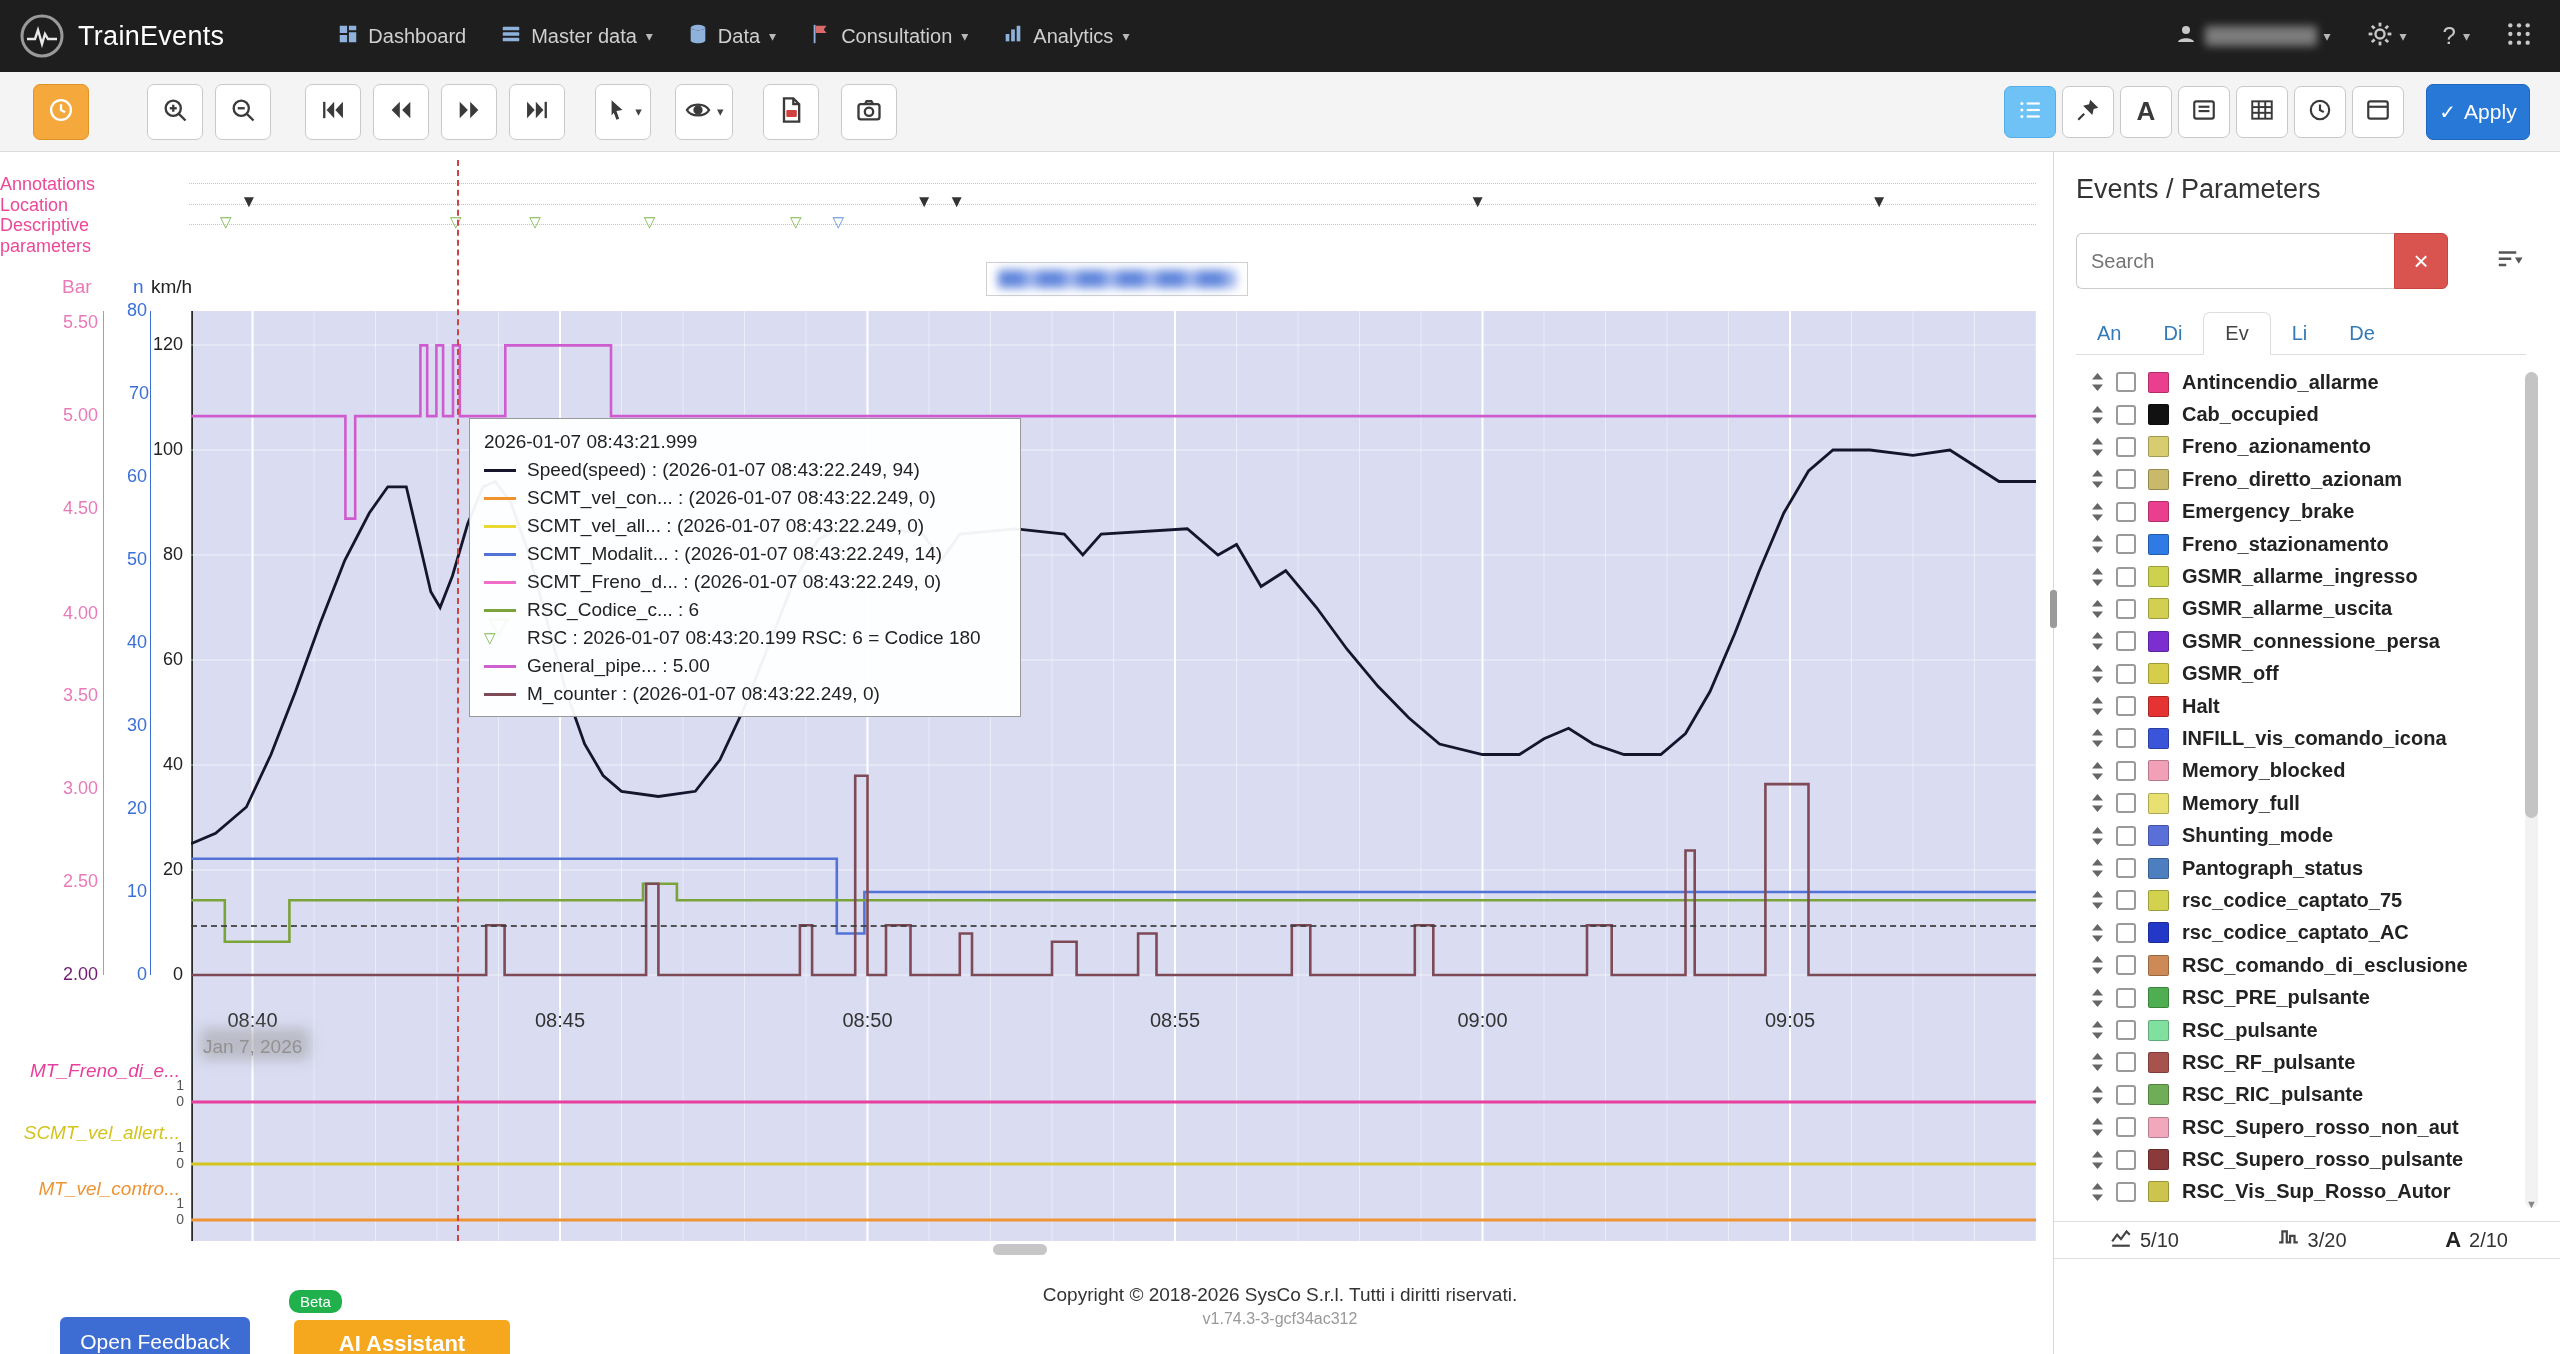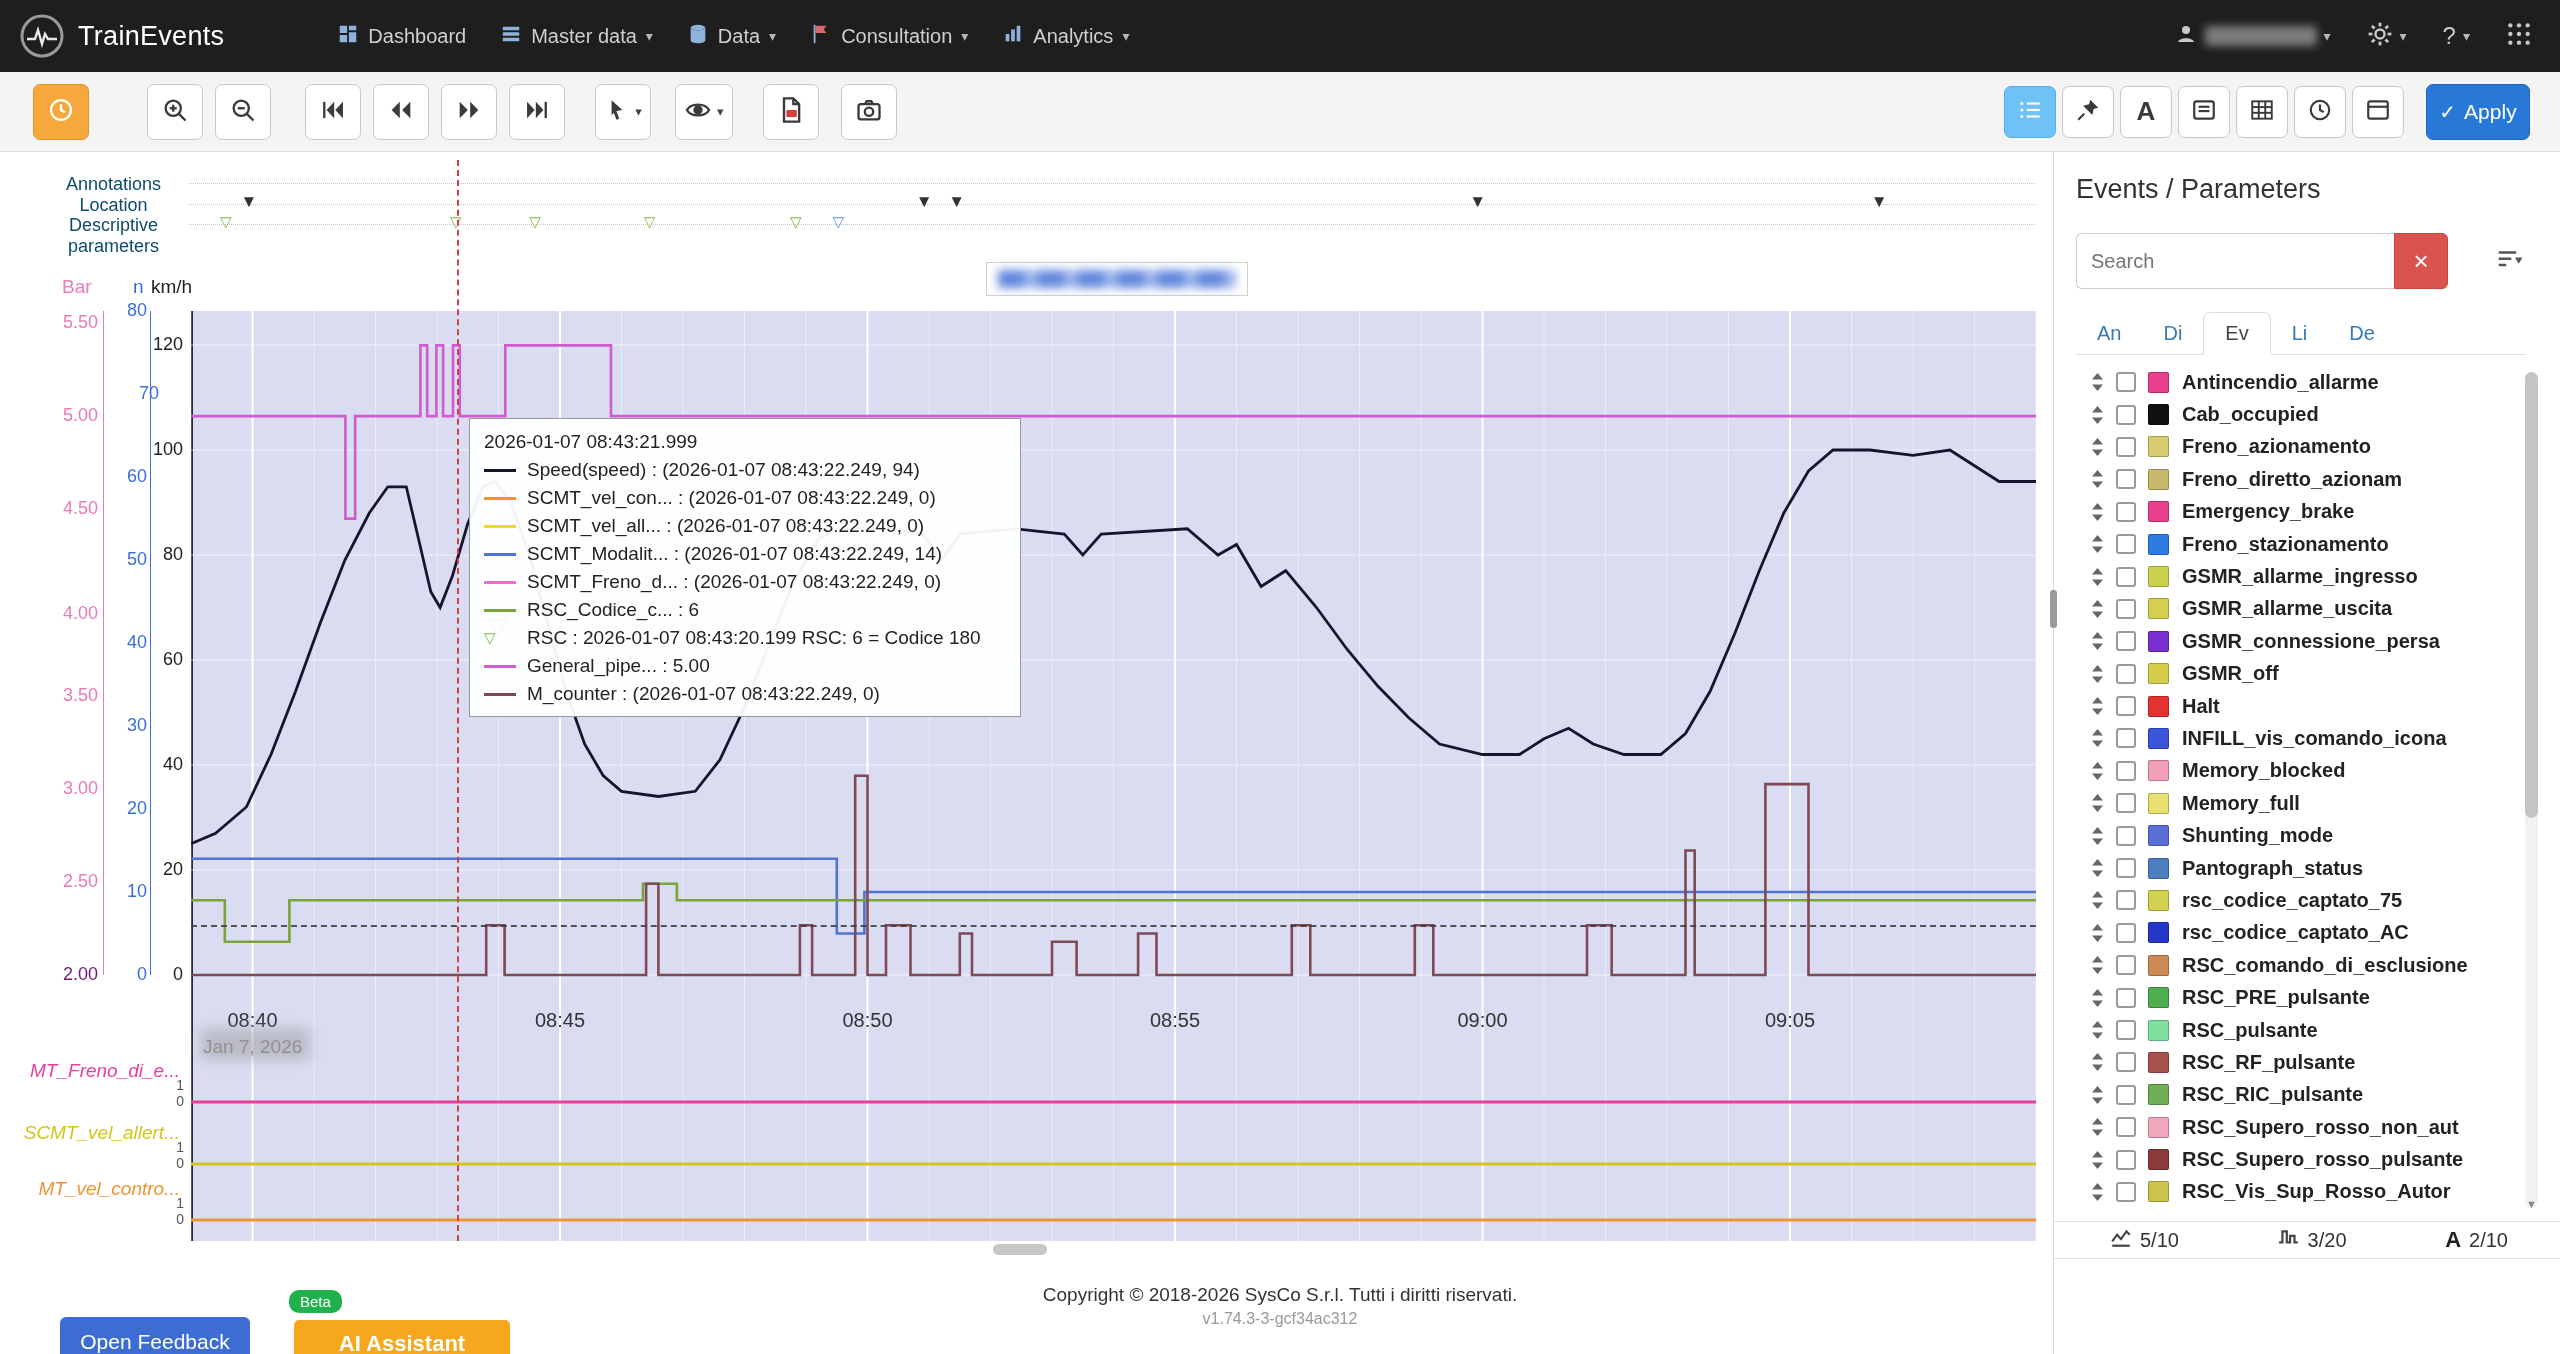--- a/index.html
+++ b/index.html
@@ -35,21 +35,21 @@
   .ml60{margin-left:58px;} .ml12{margin-left:12px;} .ml34{margin-left:34px;}
   .ml30{margin-left:30px;} .ml24{margin-left:24px;} .ml22{margin-left:22px;}
   .tb-right{margin-left:auto;display:flex;align-items:center;gap:6px;padding-right:30px;}
   .apply-btn{height:56px;width:104px;margin-left:16px;background:#2878d8;border:1px solid #1f66c0;
     border-radius:7px;color:#fff;font-size:21px;display:flex;align-items:center;
     justify-content:center;gap:8px;cursor:pointer;font-family:inherit;}
   .apply-btn .chk{font-size:20px;}
 
   
   .chart-region{position:absolute;top:152px;left:0;width:2053px;bottom:0;background:#fff;overflow:hidden;}
-  .ann-label{position:absolute;left:0;width:183px;text-align:center;font-size:18px;color:#0c4a6e;z-index:3;padding-left:44px;}
+  .ann-label{position:absolute;left:0;width:183px;text-align:left;font-size:18px;color:#ec4899;z-index:3;}
   .row-dotted{position:absolute;left:189px;width:1847px;border-top:1px dotted #c4c4cc;z-index:1;}
   .axis-head{position:absolute;font-size:19px;z-index:3;}
   .plot-bg{position:absolute;left:191px;top:159px;width:1845px;height:930px;background:#dadcf2;
     border-left:2px solid #2a2a2a;z-index:1;}
   #plot-svg{position:absolute;left:191px;top:159px;z-index:2;}
   #tick-layer,#lane-layer,#marker-layer{position:absolute;left:0;top:0;width:100%;height:100%;z-index:3;pointer-events:none;}
   .ytick{position:absolute;text-align:right;font-size:18px;}
   .xtick{position:absolute;width:90px;text-align:center;font-size:20px;color:#333;}
   .date-label{position:absolute;left:203px;top:884px;font-size:19px;color:#8a8a8a;z-index:3;}
   .date-blur{position:absolute;left:200px;top:876px;width:110px;height:32px;background:#9a9a9a;
@@ -430,21 +430,21 @@
   <div id="tick-layer">
       <div class="ytick" style="left: 28px; width: 70px; top: 160px; color: rgb(232, 122, 184);">5.50</div>
       <div class="ytick" style="left: 28px; width: 70px; top: 253.143px; color: rgb(232, 122, 184);">5.00</div>
       <div class="ytick" style="left: 28px; width: 70px; top: 346.286px; color: rgb(232, 122, 184);">4.50</div>
       <div class="ytick" style="left: 28px; width: 70px; top: 439.429px; color: rgb(232, 122, 184); margin-top: 12px;">4.00</div>
       <div class="ytick" style="left: 28px; width: 70px; top: 532.571px; color: rgb(232, 122, 184);">3.50</div>
       <div class="ytick" style="left: 28px; width: 70px; top: 625.714px; color: rgb(232, 122, 184);">3.00</div>
       <div class="ytick" style="left: 28px; width: 70px; top: 718.857px; color: rgb(232, 122, 184);">2.50</div>
       <div class="ytick" style="left: 28px; width: 70px; top: 812px; color: #701a75;">2.00</div>
       <div class="ytick" style="left: 98px; width: 49px; top: 148px; color: rgb(59, 111, 216);">80</div>
-      <div class="ytick" style="left: 110px; width: 49px; top: 231px; color: rgb(59, 111, 216);">70</div>
+      <div class="ytick" style="left: 100px; width: 49px; top: 231px; color: rgb(59, 111, 216);">70</div>
       <div class="ytick" style="left: 98px; width: 49px; top: 314px; color: rgb(59, 111, 216);">60</div>
       <div class="ytick" style="left: 98px; width: 49px; top: 397px; color: rgb(59, 111, 216);">50</div>
       <div class="ytick" style="left: 98px; width: 49px; top: 480px; color: rgb(59, 111, 216);">40</div>
       <div class="ytick" style="left: 98px; width: 49px; top: 563px; color: rgb(59, 111, 216);">30</div>
       <div class="ytick" style="left: 98px; width: 49px; top: 646px; color: rgb(59, 111, 216);">20</div>
       <div class="ytick" style="left: 98px; width: 49px; top: 729px; color: rgb(59, 111, 216);">10</div>
       <div class="ytick" style="left: 98px; width: 49px; top: 812px; color: rgb(59, 111, 216);">0</div>
       <div class="ytick" style="left: 126px; width: 57px; top: 182px; color: rgb(34, 34, 34);">120</div>
       <div class="ytick" style="left: 126px; width: 57px; top: 287px; color: rgb(34, 34, 34);">100</div>
       <div class="ytick" style="left: 126px; width: 57px; top: 392px; color: rgb(34, 34, 34);">80</div>

